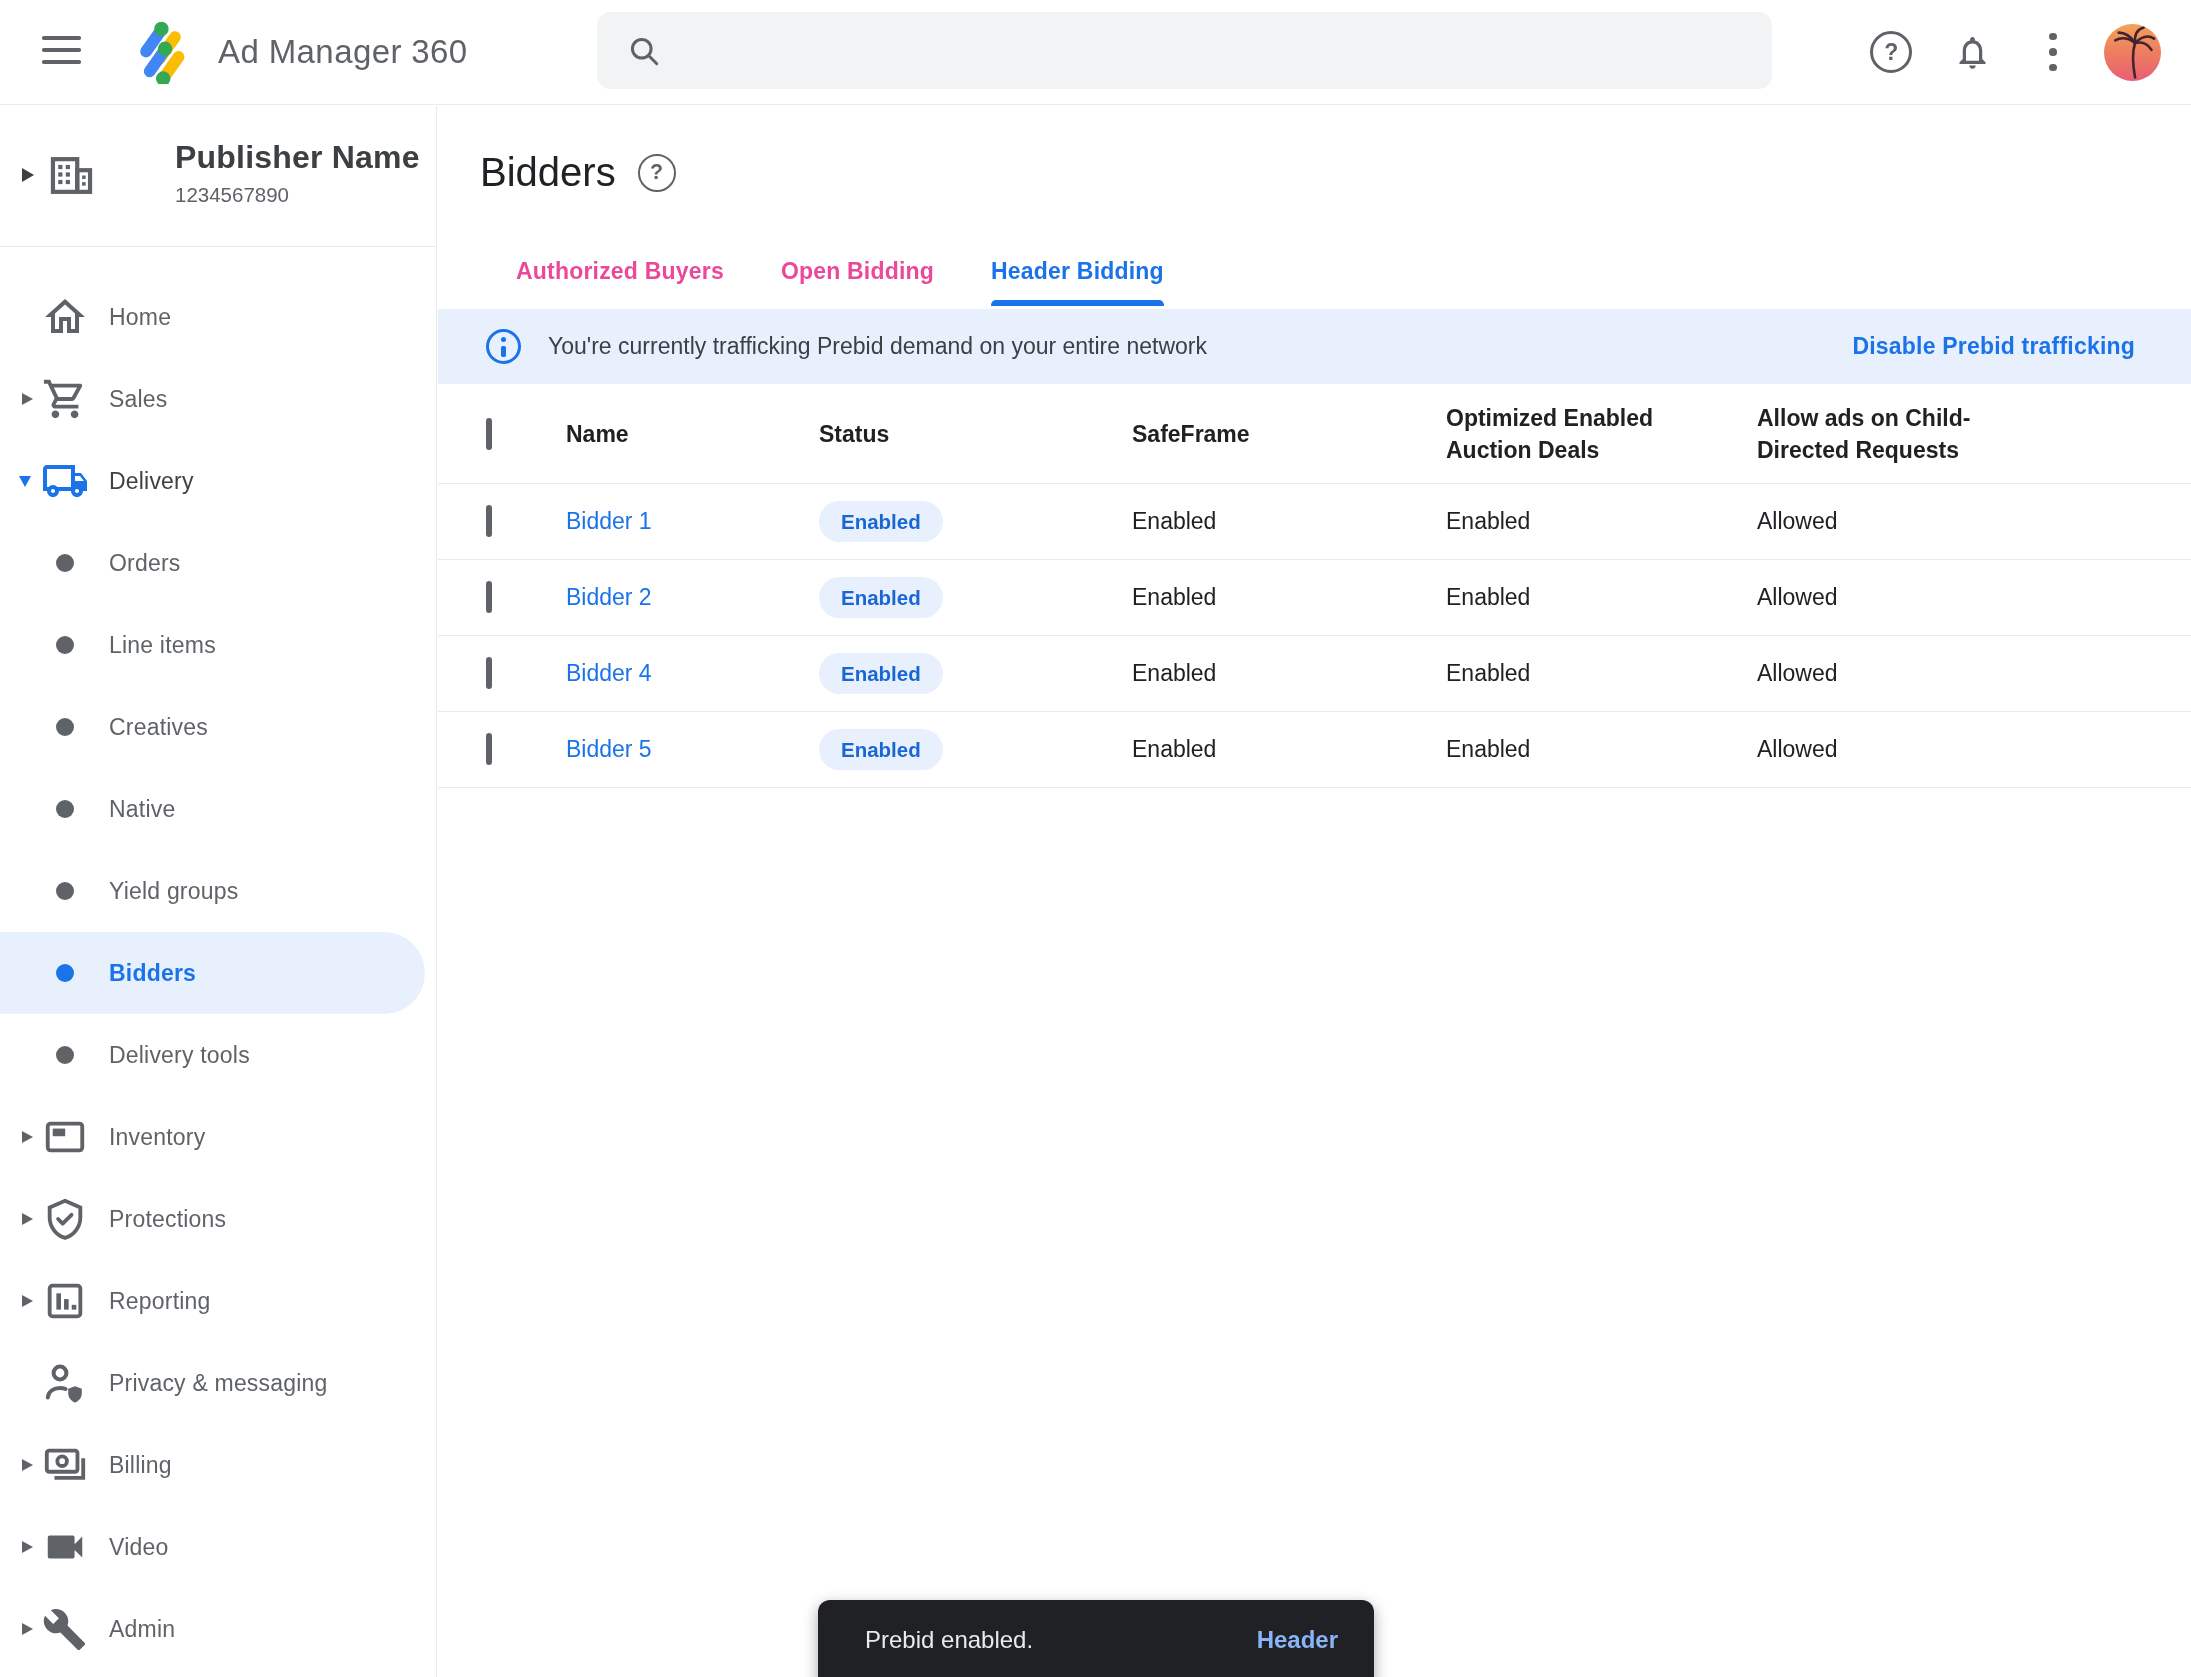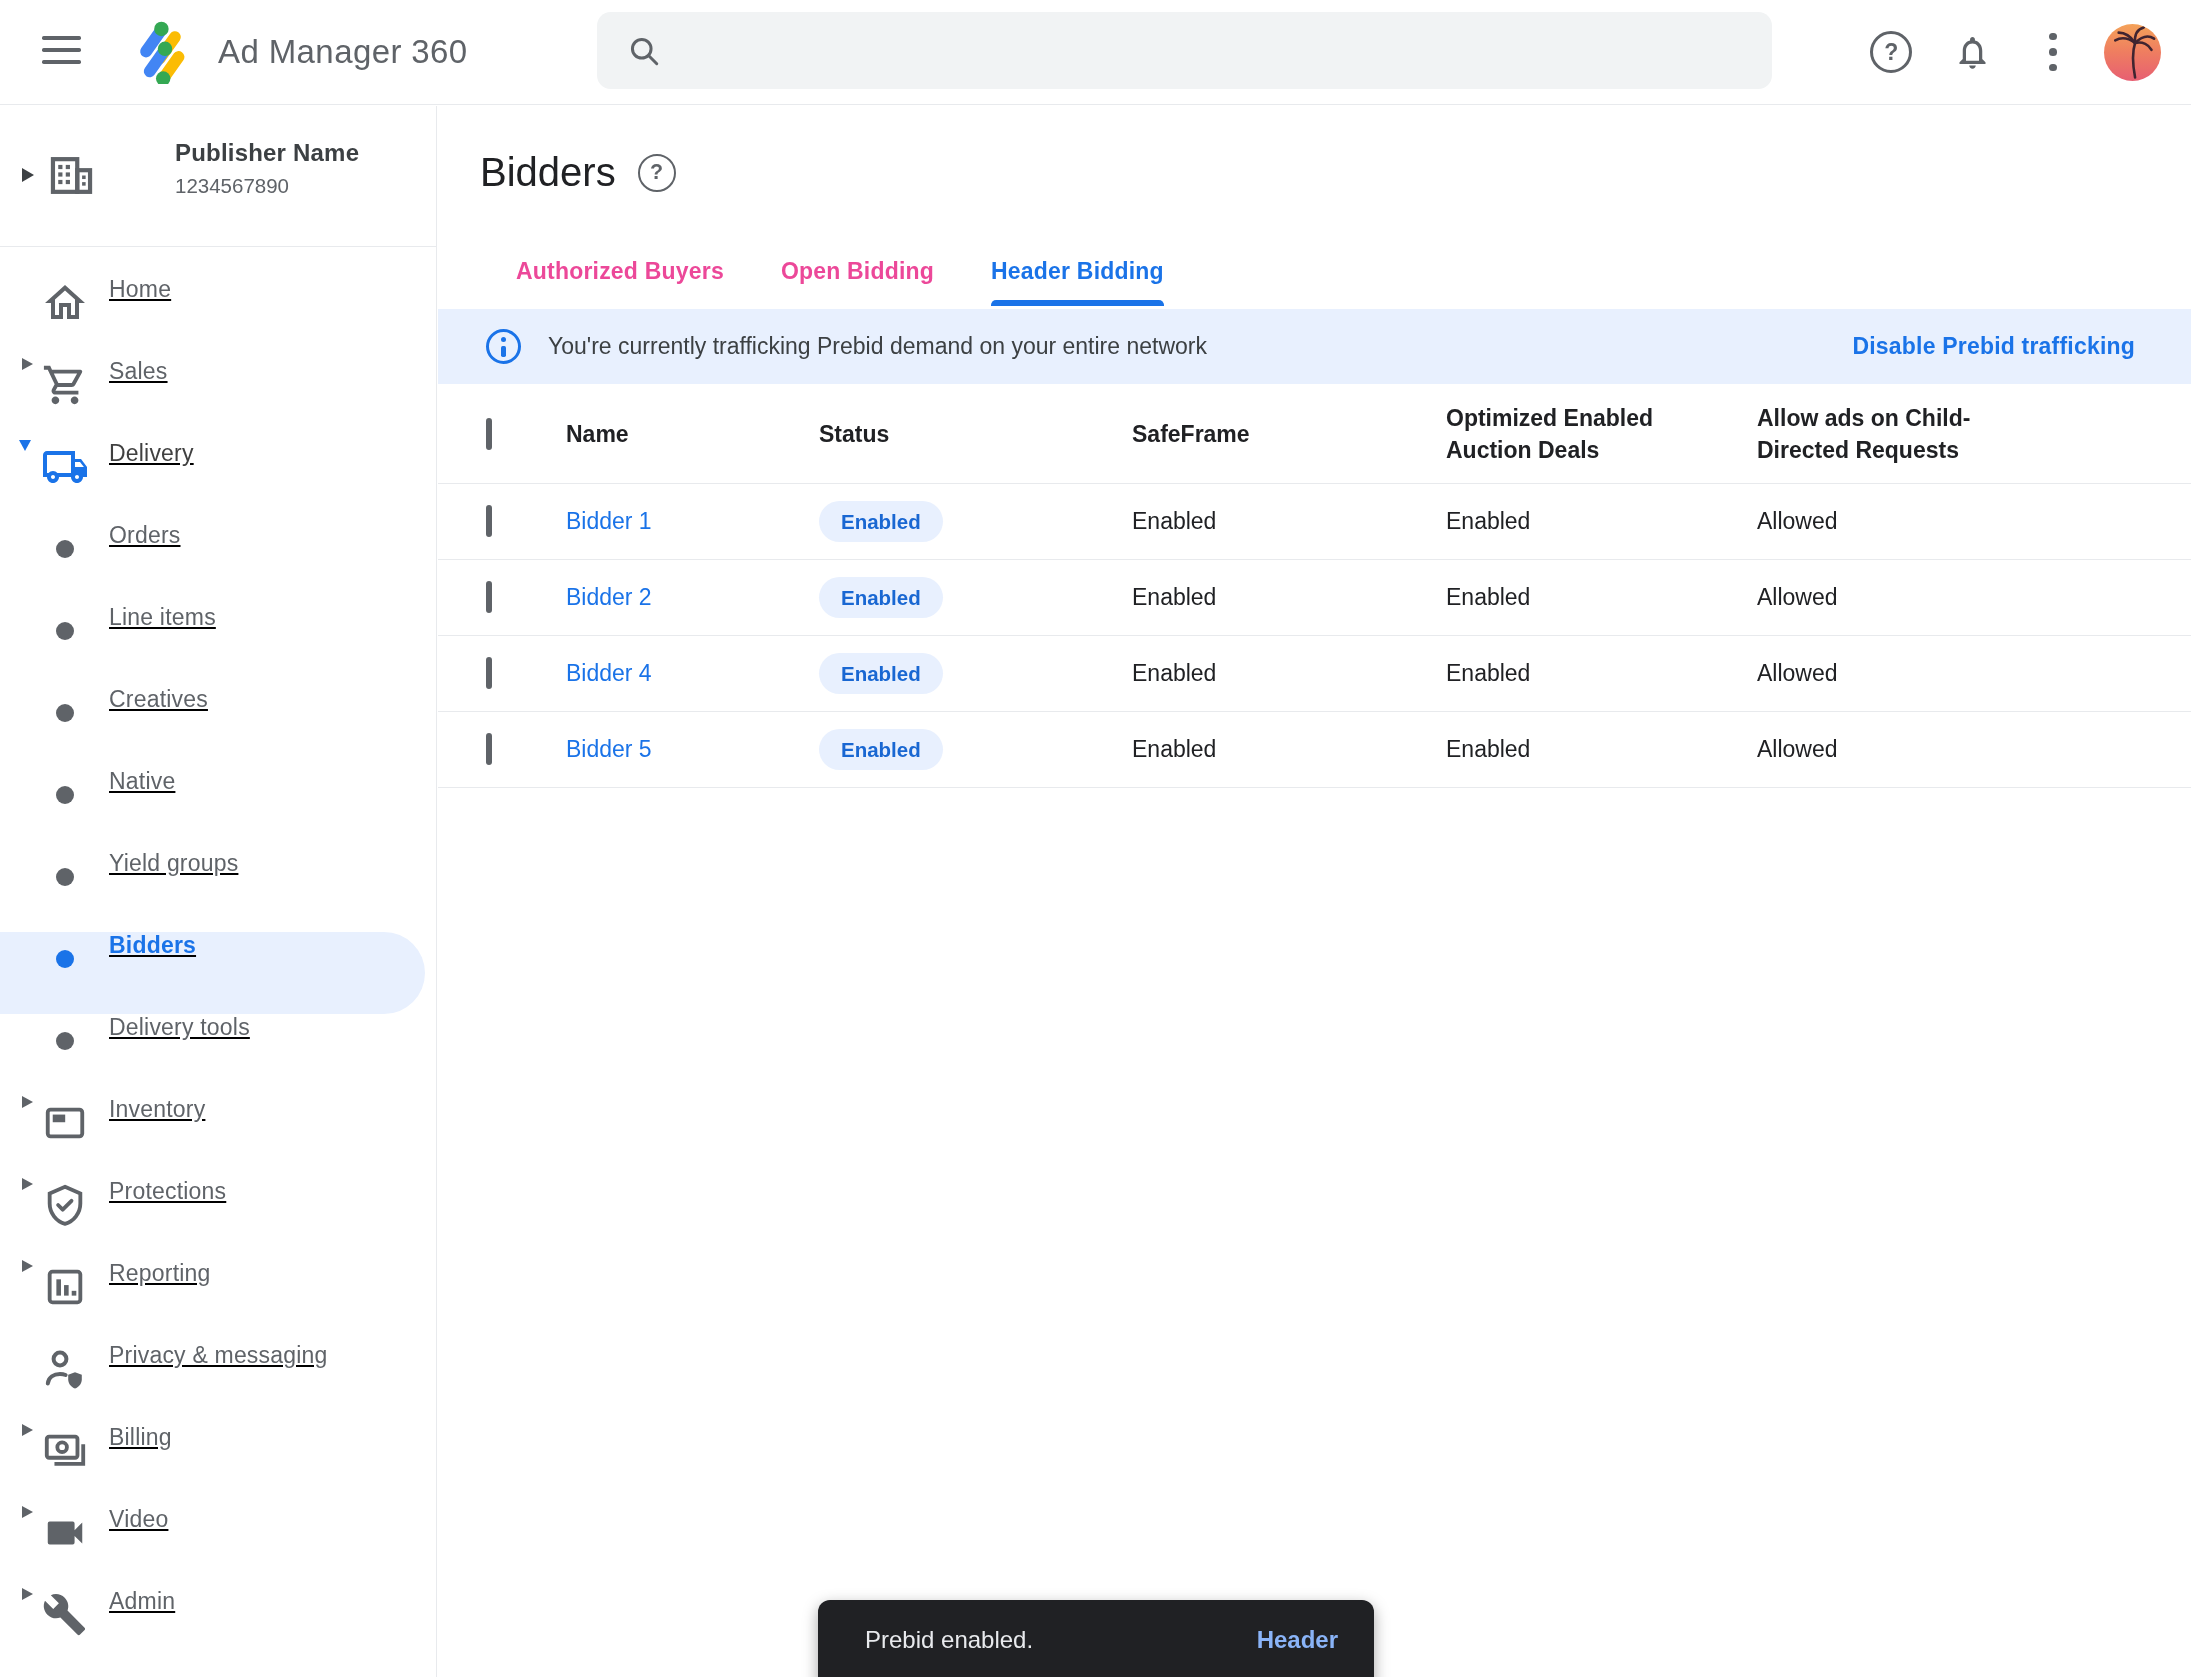--- a/index.html
+++ b/index.html
@@ -35,25 +35,25 @@
   .avatar svg{position:absolute;left:0;top:0;}
 
   
   .sidebar{position:absolute;top:106px;left:0;width:437px;bottom:0;background:#fff;
     border-right:1.7px solid #e8eaed;box-sizing:border-box;}
   .publisher{position:relative;height:140px;border-bottom:1.7px solid #e8eaed;}
   .pub-arrow{position:absolute;left:22px;top:62px;width:0;height:0;
     border-left:12px solid #3c4043;border-top:7.7px solid transparent;border-bottom:7.7px solid transparent;}
   .pub-icon{position:absolute;left:45px;top:43px;}
   .pub-text{position:absolute;left:175px;top:33px;}
-  .pub-name{font-size:24px;color:#3c4043;font-weight:bold;letter-spacing:0.2px;}
+  .pub-name{font-size:32px;color:#3c4043;font-weight:bold;letter-spacing:0.2px;}
   .pub-id{font-size:20.5px;color:#5f6368;margin-top:6.8px;}
 
   .nav{padding-top:29px;}
-  .nav-item{position:relative;height:82px;display:flex;align-items:flex-start;cursor:pointer;text-decoration:underline;}
+  .nav-item{position:relative;height:82px;display:flex;align-items:center;cursor:pointer;}
   .nav-arrow-r{position:absolute;left:22px;width:0;height:0;
     border-left:11px solid #5f6368;border-top:6.8px solid transparent;border-bottom:6.8px solid transparent;}
   .nav-arrow-d{position:absolute;left:19px;width:0;height:0;
     border-top:11px solid #1a73e8;border-left:6.8px solid transparent;border-right:6.8px solid transparent;}
   .nav-icon{position:absolute;left:38px;width:53px;height:53px;display:flex;align-items:center;justify-content:center;}
   .bullet{width:18px;height:18px;border-radius:50%;background:#5f6368;}
   .nav-label{margin-left:109px;font-size:23px;color:#5f6368;letter-spacing:0.2px;white-space:nowrap;}
   .nav-item.active-parent .nav-label{color:#404040;}
   .nav-item.selected{background:#e8f0fe;width:425px;border-radius:0 41px 41px 0;}
   .nav-item.selected .nav-label{color:#1a73e8;font-weight:bold;}

